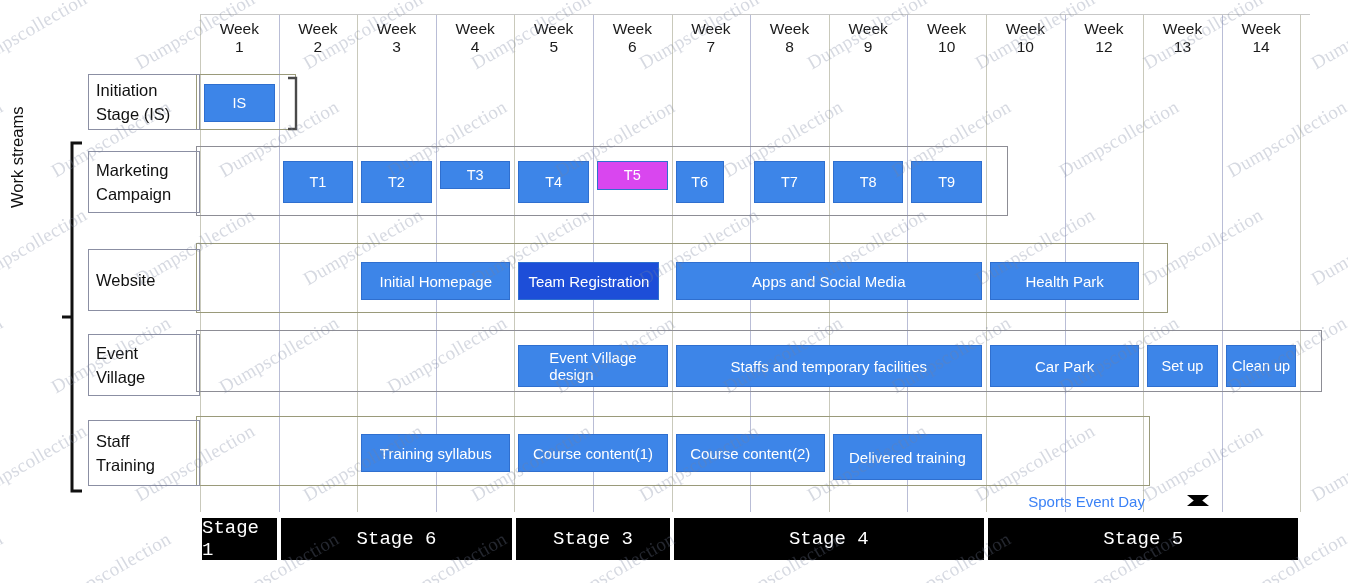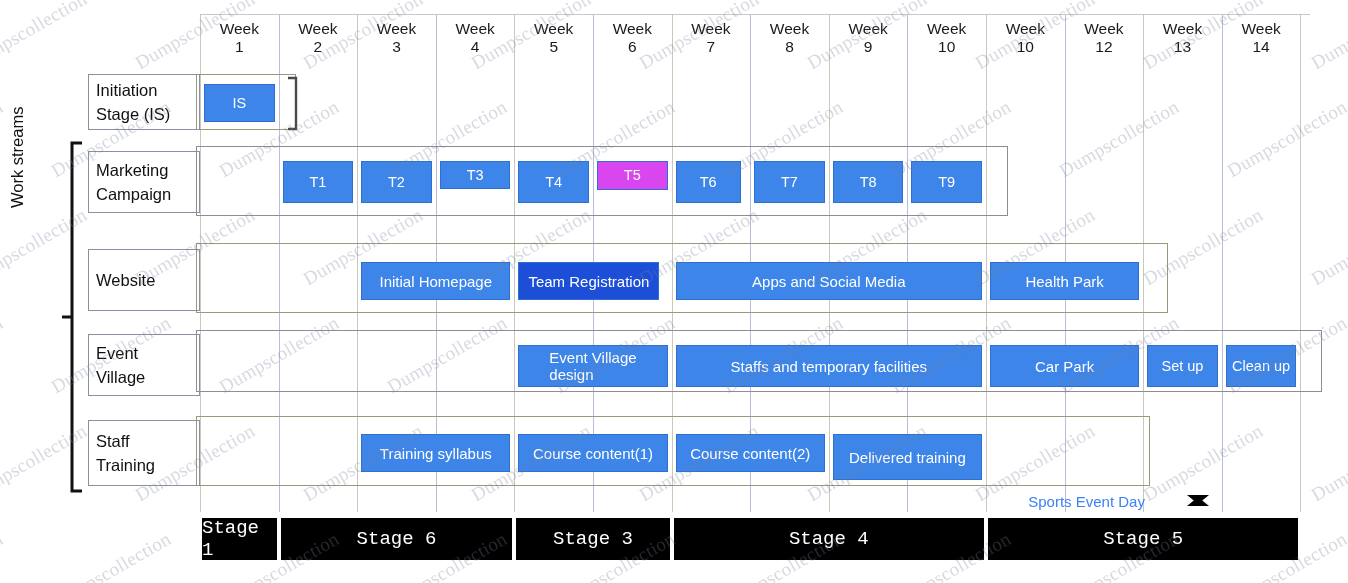--- a/index.html
+++ b/index.html
@@ -230,21 +230,21 @@
       <div class="lane" style="left: 196px; top: 416px; width: 954px; height: 70px; border-color: rgb(154, 154, 122);"></div>
     </div>
 
   <div id="bars">
       <div class="bar sm" style="left: 204px; top: 84px; width: 70.6px; height: 38px; background: rgb(61, 133, 232); border-color: rgb(47, 111, 207);">IS</div>
       <div class="bar sm" style="left: 282.6px; top: 161px; width: 70.6px; height: 42px; background: rgb(61, 133, 232); border-color: rgb(47, 111, 207);">T1</div>
       <div class="bar sm" style="left: 361.2px; top: 161px; width: 70.6px; height: 42px; background: rgb(61, 133, 232); border-color: rgb(47, 111, 207);">T2</div>
       <div class="bar sm" style="left: 439.8px; top: 161px; width: 70.6px; height: 28px; background: rgb(61, 133, 232); border-color: rgb(47, 111, 207);">T3</div>
       <div class="bar sm" style="left: 518.4px; top: 161px; width: 70.6px; height: 42px; background: rgb(61, 133, 232); border-color: rgb(47, 111, 207);">T4</div>
       <div class="bar sm" style="left: 597px; top: 161px; width: 70.6px; height: 29px; background: #d946ef; border-color: rgb(47, 111, 207);">T5</div>
-      <div class="bar sm" style="left: 675.6px; top: 161px; width: 65px; height: 42px; background: rgb(61, 133, 232); border-color: rgb(47, 111, 207);">T6</div>
+      <div class="bar sm" style="left: 675.6px; top: 161px; width: 48px; height: 42px; background: rgb(61, 133, 232); border-color: rgb(47, 111, 207);">T6</div>
       <div class="bar sm" style="left: 754.2px; top: 161px; width: 70.6px; height: 42px; background: rgb(61, 133, 232); border-color: rgb(47, 111, 207);">T7</div>
       <div class="bar sm" style="left: 832.8px; top: 161px; width: 70.6px; height: 42px; background: rgb(61, 133, 232); border-color: rgb(47, 111, 207);">T8</div>
       <div class="bar sm" style="left: 911.4px; top: 161px; width: 70.6px; height: 42px; background: rgb(61, 133, 232); border-color: rgb(47, 111, 207);">T9</div>
       <div class="bar" style="left: 361.2px; top: 262px; width: 149.2px; height: 38px; background: rgb(61, 133, 232); border-color: rgb(47, 111, 207);">Initial Homepage</div>
       <div class="bar" style="left: 518.4px; top: 262px; width: 141px; height: 38px; background: #1d4ed8; border-color: rgb(47, 111, 207);">Team Registration</div>
       <div class="bar" style="left: 675.6px; top: 262px; width: 306.4px; height: 38px; background: rgb(61, 133, 232); border-color: rgb(47, 111, 207);">Apps and Social Media</div>
       <div class="bar" style="left: 990px; top: 262px; width: 149.2px; height: 38px; background: rgb(61, 133, 232); border-color: rgb(47, 111, 207);">Health Park</div>
       <div class="bar" style="left: 518.4px; top: 345px; width: 149.2px; height: 42px; background: rgb(61, 133, 232); border-color: rgb(47, 111, 207);">Event Village
 design</div>
       <div class="bar" style="left: 675.6px; top: 345px; width: 306.4px; height: 42px; background: rgb(61, 133, 232); border-color: rgb(47, 111, 207);">Staffs and temporary facilities</div>

